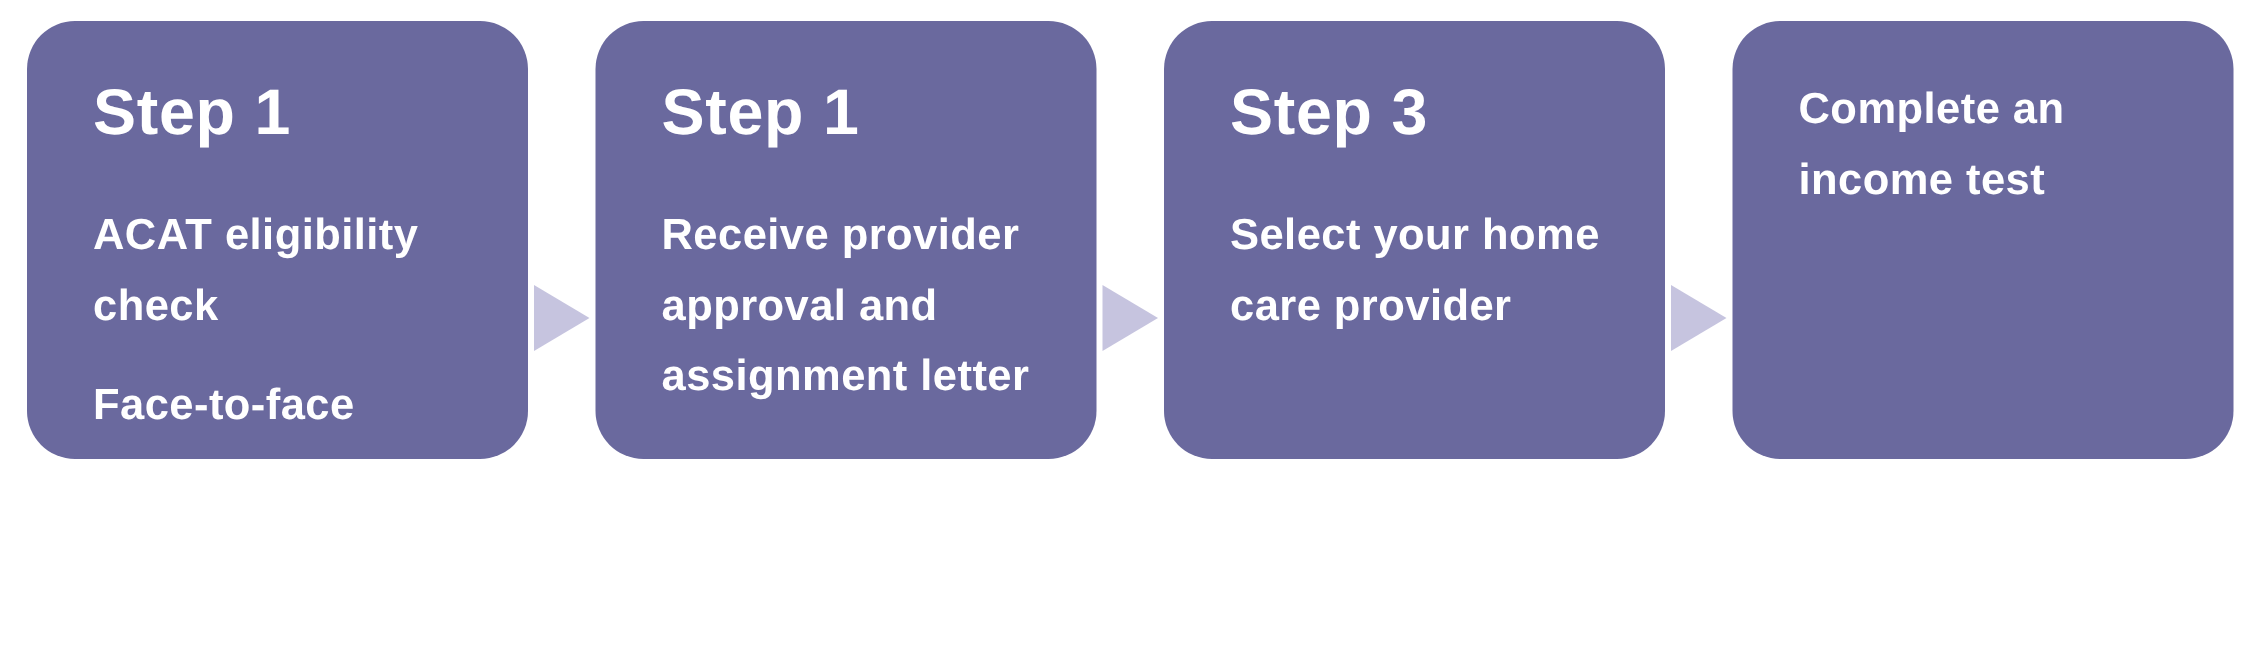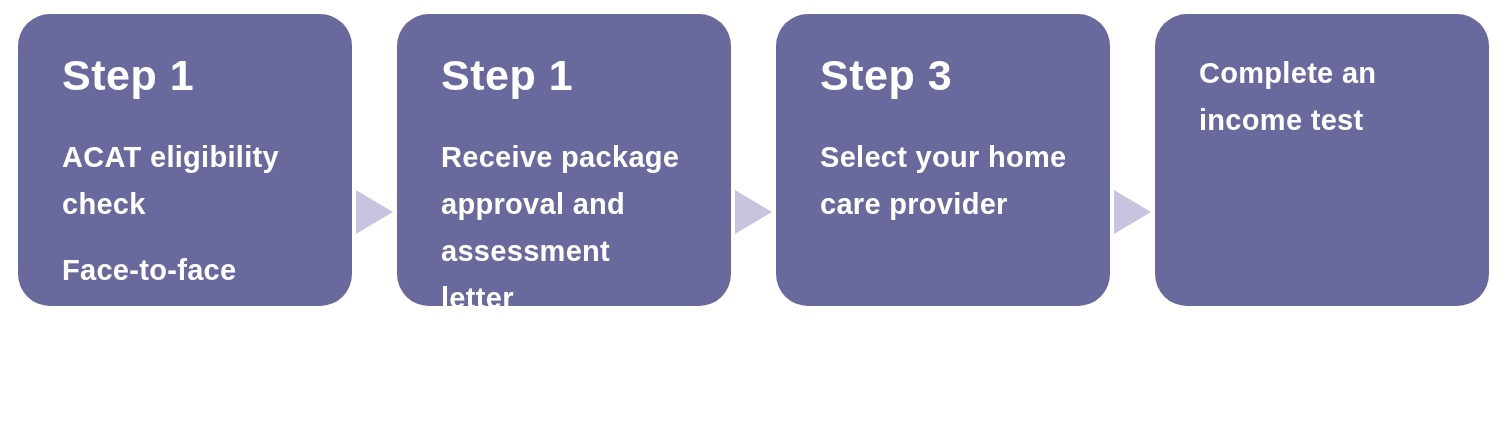--- a/index.html
+++ b/index.html
@@ -68,21 +68,21 @@
     <div class="step-body">ACAT eligibility check</div>
     <div class="step-body">Face-to-face assessment</div>
   </div>
 
   <div class="arrow-gap">
     <div class="arrow-right"></div>
   </div>
 
   <div class="step-card">
     <div class="step-heading">Step 1</div>
-    <div class="step-body">Receive package approval and assessment letter</div>
+    <div class="step-body">Receive provider approval and assignment letter</div>
   </div>
 
   <div class="arrow-gap">
     <div class="arrow-right"></div>
   </div>
 
   <div class="step-card">
     <div class="step-heading">Step 3</div>
     <div class="step-body">Select your home care provider</div>
   </div>

